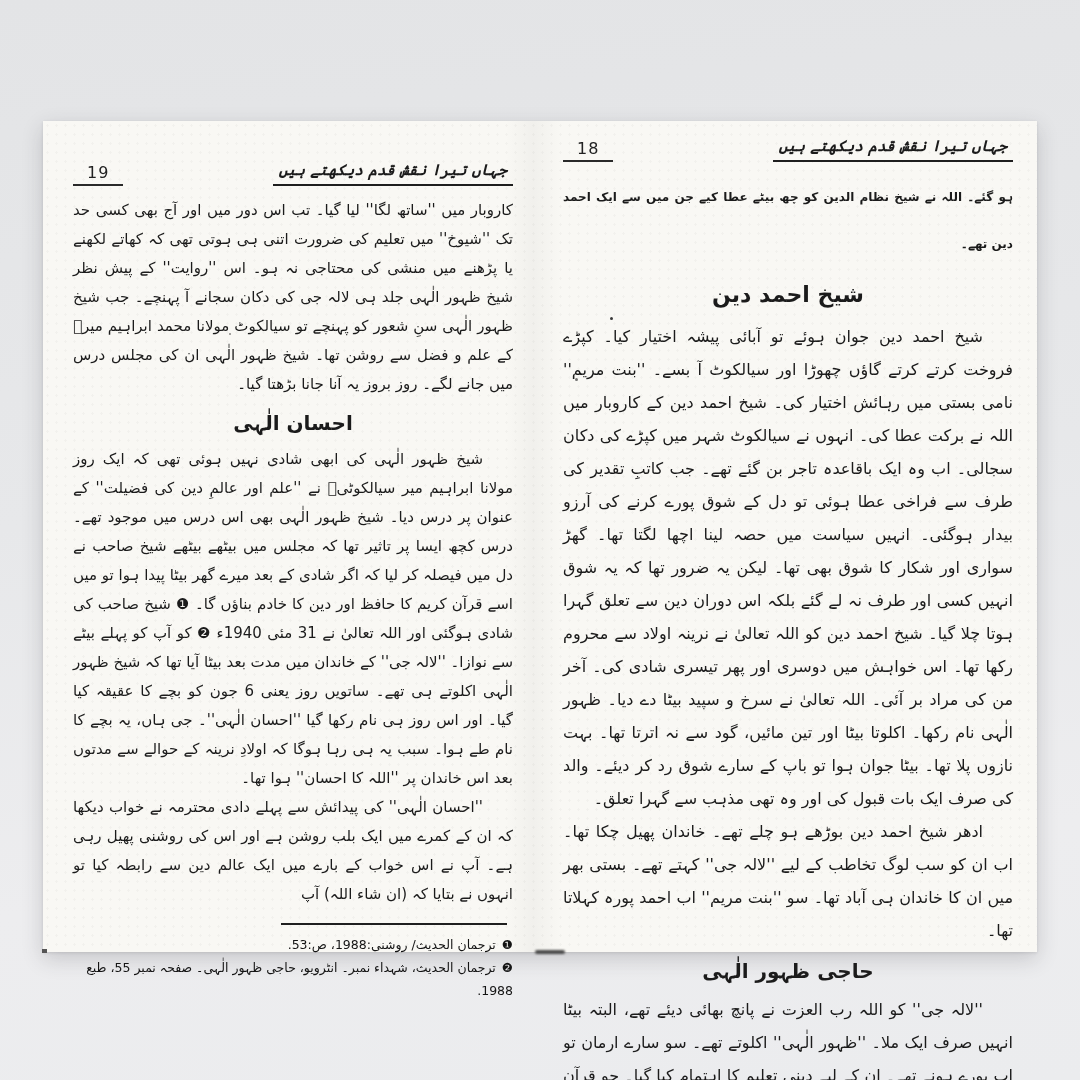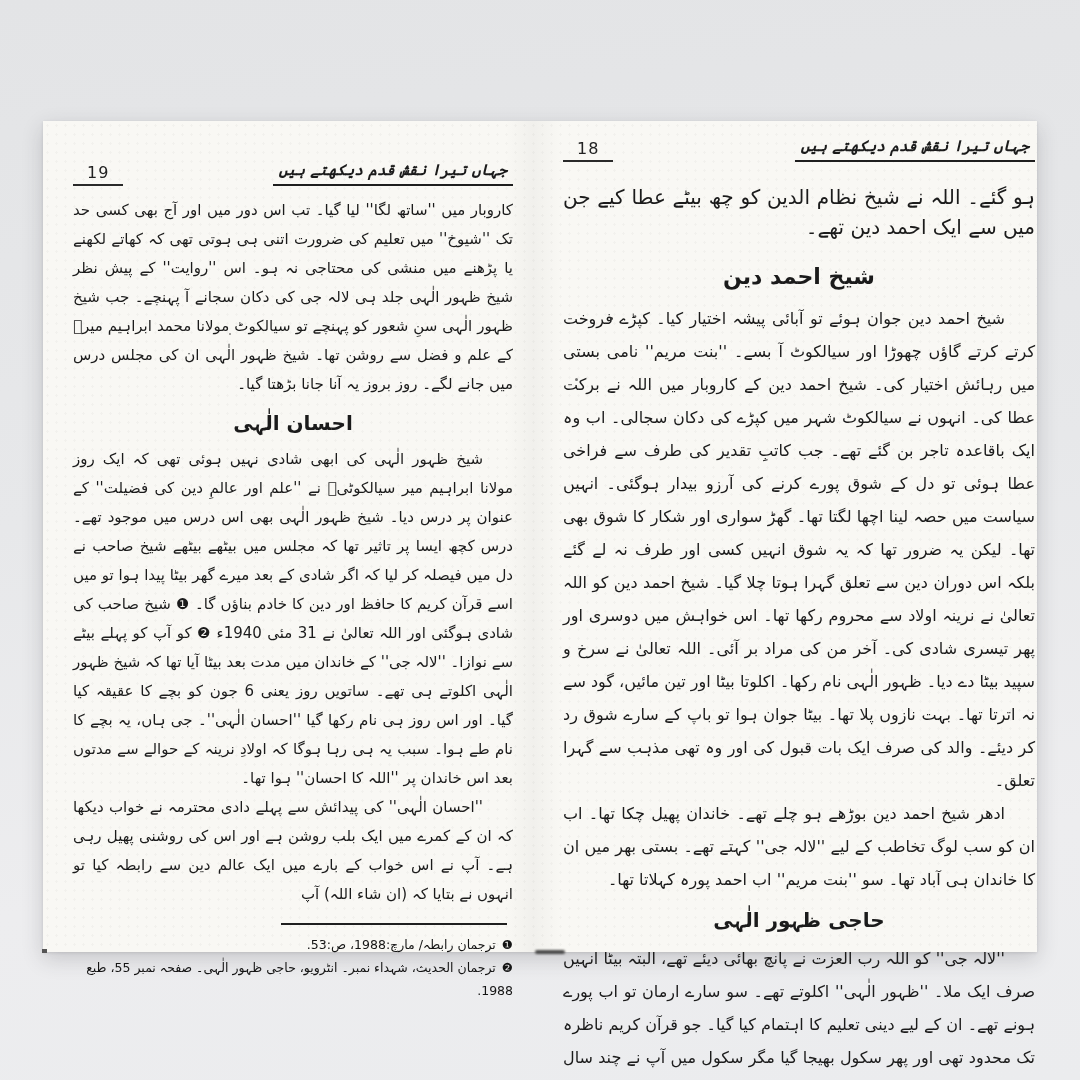--- a/index.html
+++ b/index.html
@@ -20,21 +20,21 @@
     color:#1b1b1b;
   }
   
   .gutter{
     position:absolute;left:50%;top:0;bottom:0;width:56px;transform:translateX(-62%);
     background:linear-gradient(90deg,transparent 0%,rgba(60,60,60,0.045) 50%,transparent 100%);
     pointer-events:none;
   }
   .page{position:relative;box-sizing:border-box;}
   .page-left{width:480px;padding:40px 10px 0 30px;}
-  .page-right{width:514px;padding:16px 2px 0 40px;}
+  .page-right{width:514px;padding:16px 24px 0 40px;}
 
   
   .page-header{
     display:flex;justify-content:space-between;align-items:flex-end;
     margin-bottom:10px;
   }
   .page-number{
     font-size:16px;letter-spacing:1px;color:#222;
     border-bottom:2px solid #2a2a2a;padding:0 14px 2px 14px;
   }
@@ -46,22 +46,22 @@
   .page-left .page-header{margin-top:0;}
 
   
   .para{
     direction:rtl;text-align:justify;
     font-size:15px;line-height:29px;margin:0;
   }
   .page-right .para{font-size:16px;line-height:33px;}
   .para.indent{text-indent:30px;}
   .lead-line{
-    direction:rtl;text-align:justify;font-weight:normal;
-    font-size:20px;line-height:30px;
+    direction:rtl;text-align:justify;font-weight:bold;
+    font-size:12px;line-height:47px;
   }
   .heading{
     direction:rtl;text-align:center;font-weight:bold;
     font-size:20px;line-height:30px;margin:9px 0 7px 0;
   }
   .page-right .heading-big{font-size:22px;margin:12px 0 10px 0;}
 
   
   .footnote-divider{
     width:226px;height:0;border-top:2px solid #1f1f1f;
@@ -100,21 +100,21 @@
         <span class="running-title">جہاں تیرا نقش قدم دیکھتے ہیں</span>
       </div>
 
       <p class="para">کاروبار میں ''ساتھ لگا'' لیا گیا۔ تب اس دور میں اور آج بھی کسی حد تک ''شیوخ'' میں تعلیم کی ضرورت اتنی ہی ہوتی تھی کہ کھاتے لکھنے یا پڑھنے میں منشی کی محتاجی نہ ہو۔ اس ''روایت'' کے پیش نظر شیخ ظہور الٰہی جلد ہی لالہ جی کی دکان سجانے آ پہنچے۔ جب شیخ ظہور الٰہی سنِ شعور کو پہنچے تو سیالکوٹ مولانا محمد ابراہیم میرؒ کے علم و فضل سے روشن تھا۔ شیخ ظہور الٰہی ان کی مجلس درس میں جانے لگے۔ روز بروز یہ آنا جانا بڑھتا گیا۔</p>
       <div class="heading">احسان الٰہی</div>
       <p class="para indent">شیخ ظہور الٰہی کی ابھی شادی نہیں ہوئی تھی کہ ایک روز مولانا ابراہیم میر سیالکوٹیؒ نے ''علم اور عالمِ دین کی فضیلت'' کے عنوان پر درس دیا۔ شیخ ظہور الٰہی بھی اس درس میں موجود تھے۔ درس کچھ ایسا پر تاثیر تھا کہ مجلس میں بیٹھے بیٹھے شیخ صاحب نے دل میں فیصلہ کر لیا کہ اگر شادی کے بعد میرے گھر بیٹا پیدا ہوا تو میں اسے قرآن کریم کا حافظ اور دین کا خادم بناؤں گا۔ ❶ شیخ صاحب کی شادی ہوگئی اور اللہ تعالیٰ نے 31 مئی 1940ء ❷ کو آپ کو پہلے بیٹے سے نوازا۔ ''لالہ جی'' کے خاندان میں مدت بعد بیٹا آیا تھا کہ شیخ ظہور الٰہی اکلوتے ہی تھے۔ ساتویں روز یعنی 6 جون کو بچے کا عقیقہ کیا گیا۔ اور اس روز ہی نام رکھا گیا ''احسان الٰہی''۔ جی ہاں، یہ بچے کا نام طے ہوا۔ سبب یہ ہی رہا ہوگا کہ اولادِ نرینہ کے حوالے سے مدتوں بعد اس خاندان پر ''اللہ کا احسان'' ہوا تھا۔</p>
       <p class="para indent">''احسان الٰہی'' کی پیدائش سے پہلے دادی محترمہ نے خواب دیکھا کہ ان کے کمرے میں ایک بلب روشن ہے اور اس کی روشنی پھیل رہی ہے۔ آپ نے اس خواب کے بارے میں ایک عالم دین سے رابطہ کیا تو انہوں نے بتایا کہ (ان شاء اللہ) آپ</p>
 
       <div class="footnote-divider"></div>
       <div class="footnote">
-        <span class="fn-marker">❶</span><span>ترجمان رابطہ/ مارچ:1988، ص:53.</span>
+        <span class="fn-marker">❶</span><span>ترجمان الحدیث/ روشنی:1988، ص:53.</span>
       </div>
       <div class="footnote">
         <span class="fn-marker">❷</span><span>ترجمان الحدیث، شہداء نمبر۔ انٹرویو، حاجی ظہور الٰہی۔ صفحہ نمبر 55، طبع 1988.</span>
       </div>
 
       <div class="corner-mark"></div>
     </div>
 
     <div class="page page-right">
       <div class="page-header">

